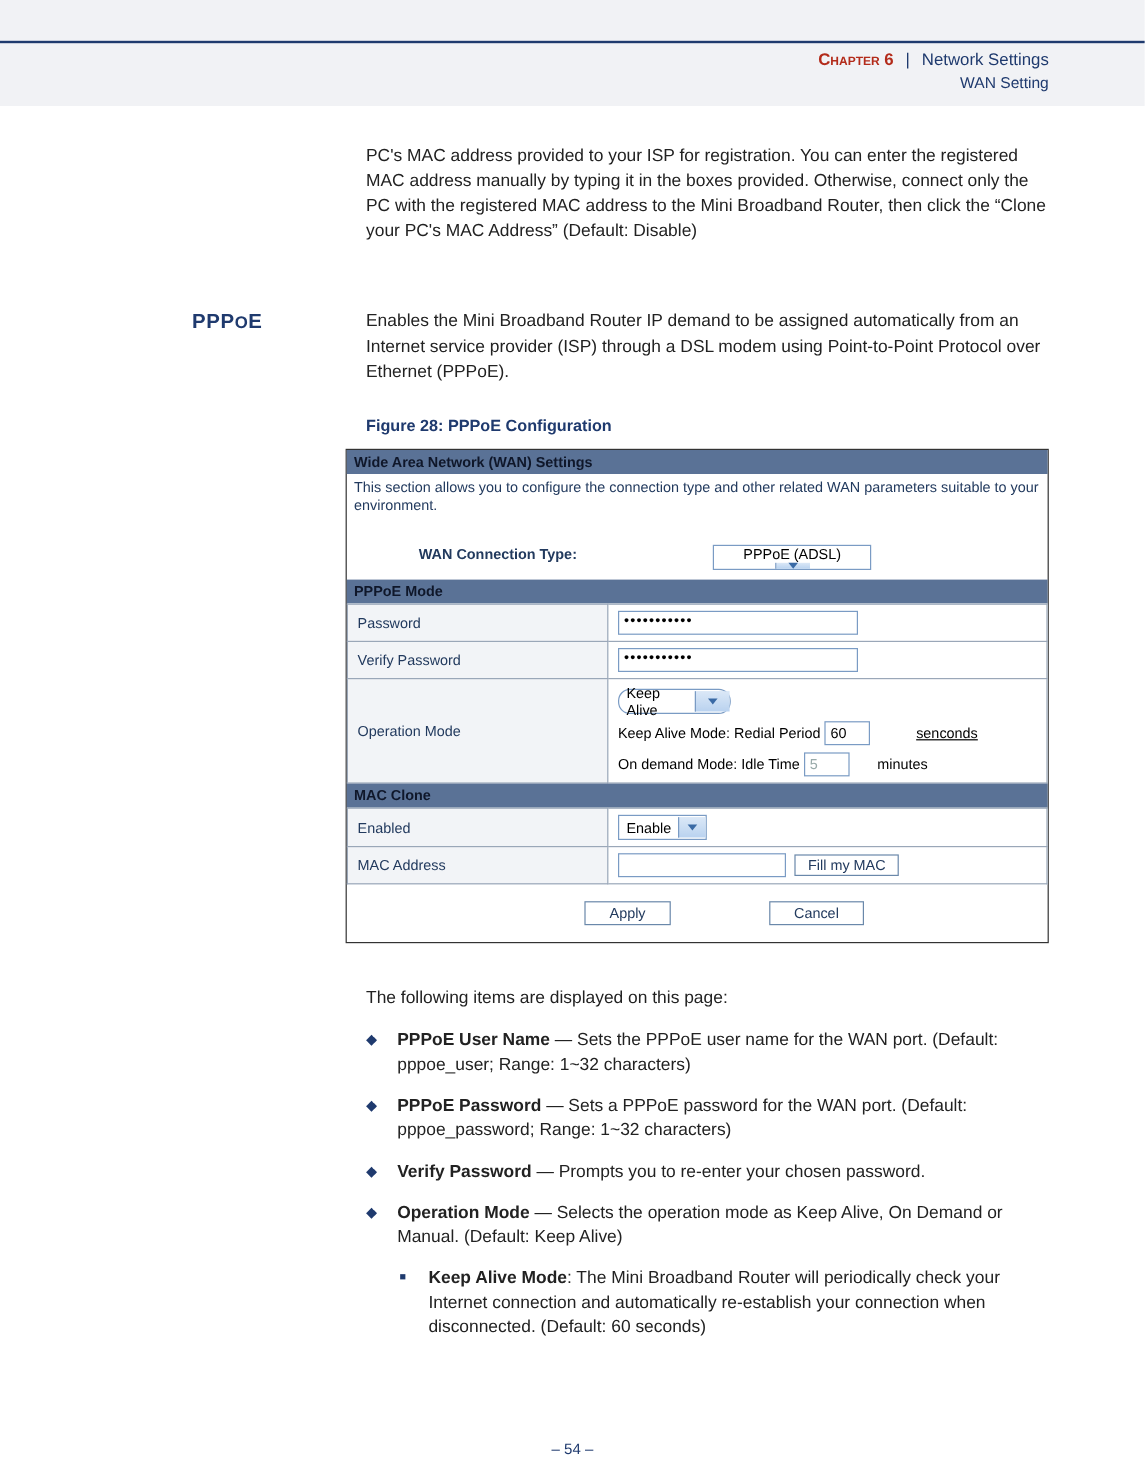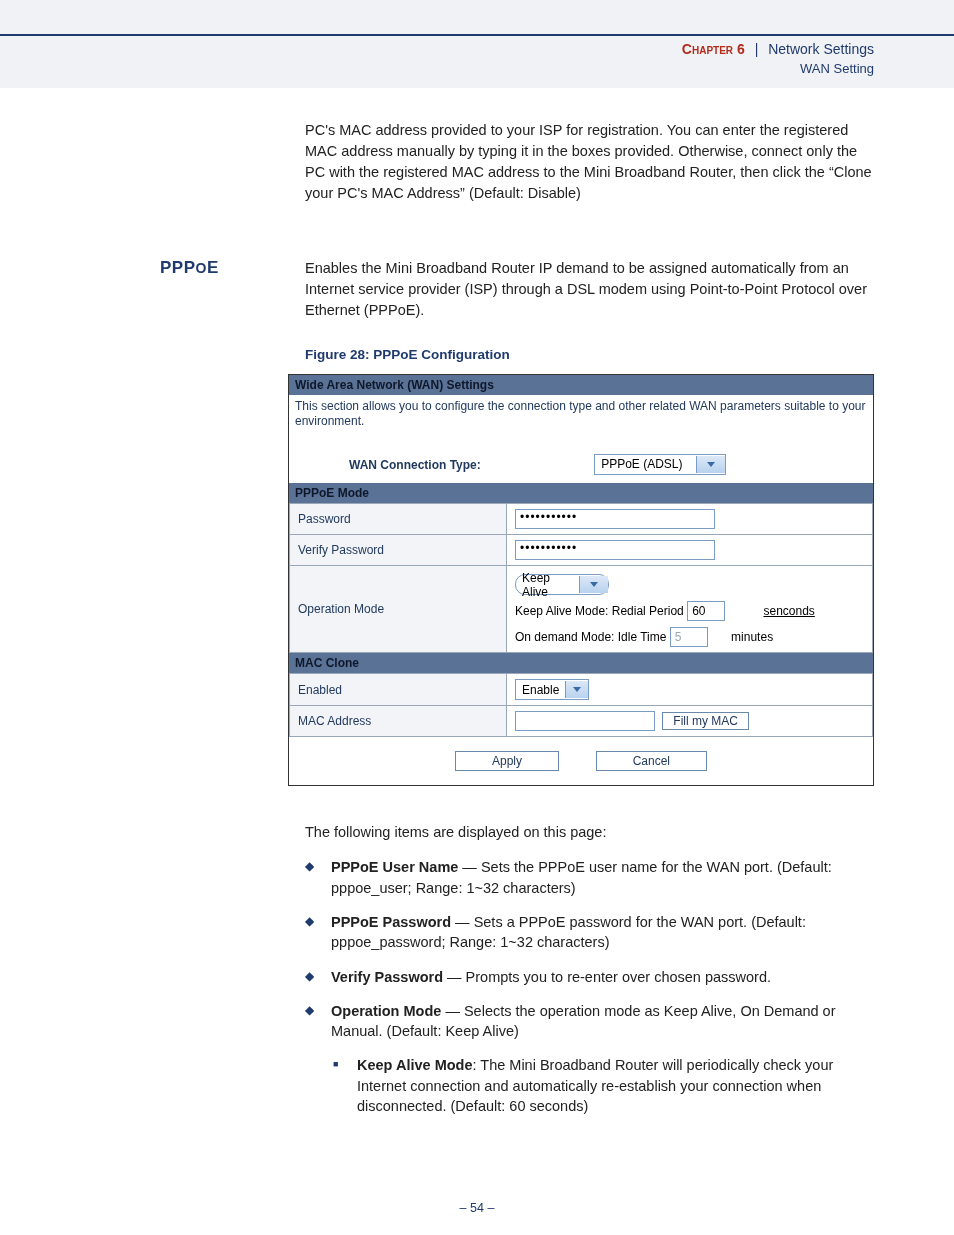--- a/index.html
+++ b/index.html
@@ -21,21 +21,21 @@
   .fig .desc{padding:4px 6px 18px 6px;font-size:12px;color:#223a5e;line-height:1.2;}
   .fig table{width:100%;border-collapse:collapse;}
   .fig td{border:1px solid #9aa7b8;padding:5px 8px;vertical-align:middle;}
   .fig td.lbl{width:200px;background:#f2f4f7;}
   .fig td.inp{background:#fff;}
   .sel{display:inline-flex;align-items:center;border:1px solid #7a9bc4;background:#fff;height:19px;}
   .sel span{padding:0 6px;font-size:12px;color:#000;}
   .sel .dd{width:16px;height:17px;border-left:1px solid #7a9bc4;background:linear-gradient(#dbe8f7,#b9d2ef);display:flex;align-items:center;justify-content:center;}
   .sel .dd::after{content:"";border-left:4px solid transparent;border-right:4px solid transparent;border-top:5px solid #3a6aa5;}
   .tin{border:1px solid #7a9bc4;background:#fff;height:18px;padding:0 4px;font-size:12px;font-family:Arial;color:#000;}
-  .btn{display:inline-block;border:1px solid #6a88aa;background:#fff;padding:2px 36px;font-size:12px;color:#223a5e;}
+  .btn{display:inline-block;border:1px solid #6a88aa;background:#fff;padding:2px 20px;font-size:12px;color:#223a5e;margin-left:45px;}
   .actions{text-align:center;padding:14px 0;}
   .wct-row{padding:8px 0 8px 60px;color:#223a5e;font-weight:bold;font-size:12px;}
   .wct-row .sel{margin-left:110px;font-weight:normal;}
   .opmode-line{margin-top:6px;font-size:12px;color:#000;}
   .mini{width:28px;}
   .dots{letter-spacing:1px;}
   
   .blist{margin-left:225px;}
   .bitem{position:relative;padding-left:26px;margin:14px 0;font-size:14.5px;line-height:1.4;}
   .bitem::before{content:"◆";position:absolute;left:0;top:1px;color:#1f3a6e;font-size:12px;}
@@ -70,21 +70,21 @@
     </div>
 
     <div class="fig-cap">Figure 28:  PPPoE Configuration</div>
 
     <div class="fig">
       <div class="band">Wide Area Network (WAN) Settings</div>
       <div class="desc">This section allows you to configure the connection type and other related WAN parameters suitable to your environment.</div>
 
       <div class="wct-row">
         <span>WAN Connection Type:</span>
-        <span class="sel" style="width:130px;">
+        <span class="sel" style="width:130px;flex-direction:column;">
           <span style="flex:1;">PPPoE (ADSL)</span>
           <span class="dd"></span>
         </span>
       </div>
 
       <div class="band">PPPoE Mode</div>
       <table>
         <tbody>
         <tr>
           <td class="lbl">Password</td>
@@ -148,21 +148,21 @@
     <div class="bodytext" style="margin-top:36px;">The following items are displayed on this page:</div>
 
     <div class="blist">
       <div class="bitem">
         <span class="b">PPPoE User Name</span><span> — Sets the PPPoE user name for the WAN port. (Default: pppoe_user; Range: 1~32 characters)</span>
       </div>
       <div class="bitem">
         <span class="b">PPPoE Password</span><span> — Sets a PPPoE password for the WAN port. (Default: pppoe_password; Range: 1~32 characters)</span>
       </div>
       <div class="bitem">
-        <span class="b">Verify Password</span><span> — Prompts you to re-enter over chosen password.</span>
+        <span class="b">Verify Password</span><span> — Prompts you to re-enter your chosen password.</span>
       </div>
       <div class="bitem">
         <span class="b">Operation Mode</span><span> — Selects the operation mode as Keep Alive, On Demand or Manual. (Default: Keep Alive)</span>
       </div>
       <div class="sitem">
         <span class="b">Keep Alive Mode</span><span>: The Mini Broadband Router will periodically check your Internet connection and automatically re-establish your connection when disconnected. (Default: 60 seconds)</span>
       </div>
     </div>
 
   </div>

